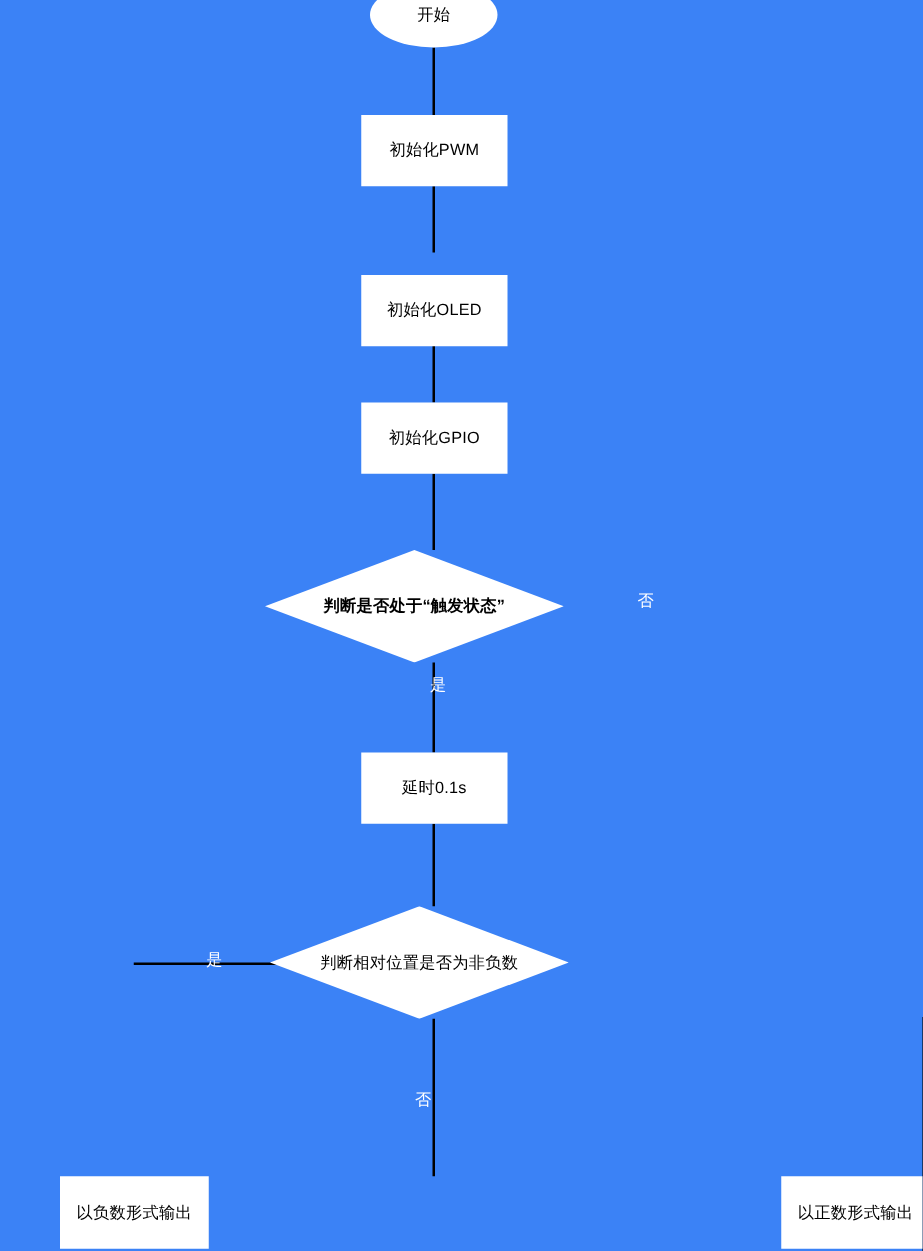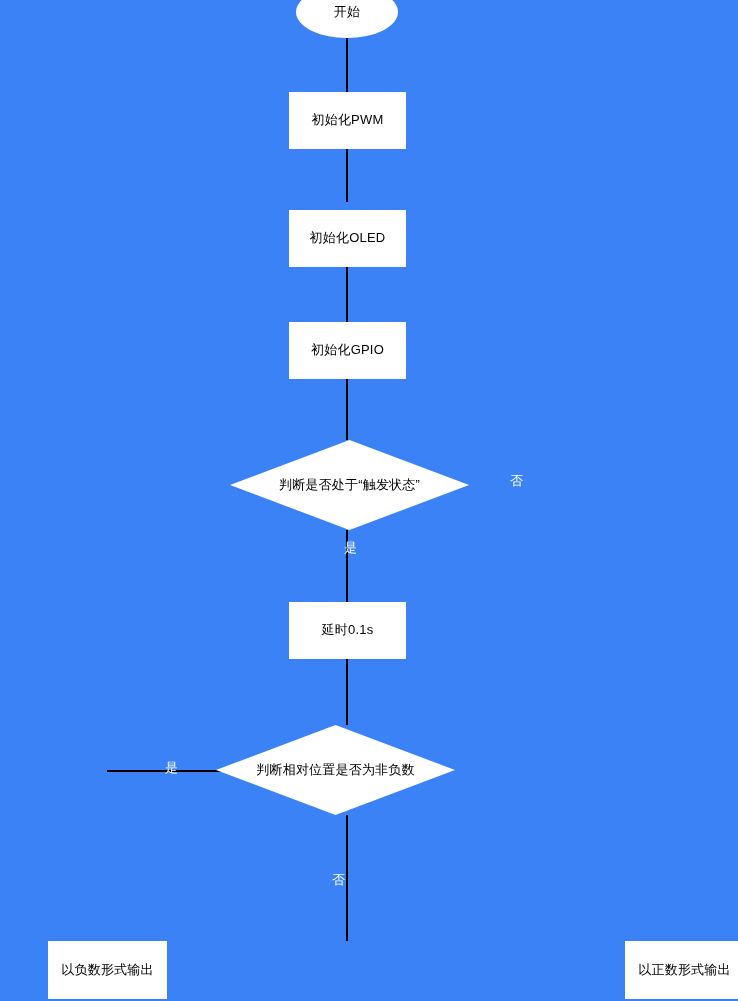--- a/index.html
+++ b/index.html
@@ -90,29 +90,29 @@
   <div class="connector" style="left:107px; top:770px; width:121px; height:2px;"></div>
 
   <div class="node terminator" style="left:296px; top:-14px; width:102px; height:52px;">
     <span>开始</span>
   </div>
 
   <div class="node process" style="left:289px; top:92px; width:117px; height:57px;">
     <span>初始化PWM</span>
   </div>
 
-  <div class="node process" style="left:289px; top:210px; width:117px; height:57px;">
+  <div class="node process" style="left:289px; top:220px; width:117px; height:57px;">
     <span>初始化OLED</span>
   </div>
 
   <div class="node process" style="left:289px; top:322px; width:117px; height:57px;">
     <span>初始化GPIO</span>
   </div>
 
-  <div class="decision-wrap" style="left:230px; top:440px; width:239px; height:90px;">
+  <div class="decision-wrap" style="left:212px; top:440px; width:239px; height:90px;font-weight:bold;">
     <svg width="239" height="90" viewBox="0 0 239 90">
       <polygon points="119.5,0 239,45 119.5,90 0,45" fill="#ffffff"></polygon>
     </svg>
     <div class="decision-label">判断是否处于“触发状态”</div>
   </div>
 
   <div class="node process" style="left:289px; top:602px; width:117px; height:57px;">
     <span>延时0.1s</span>
   </div>
 

